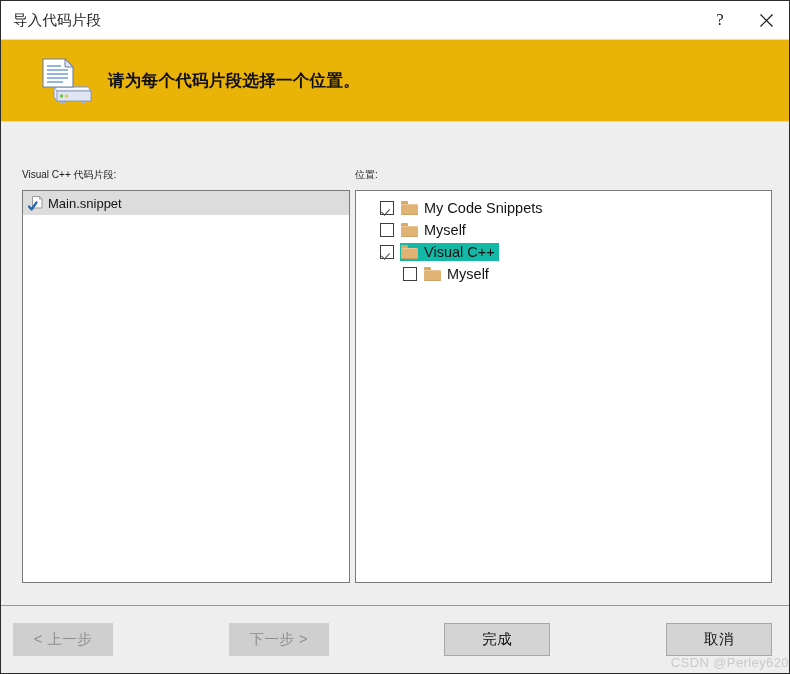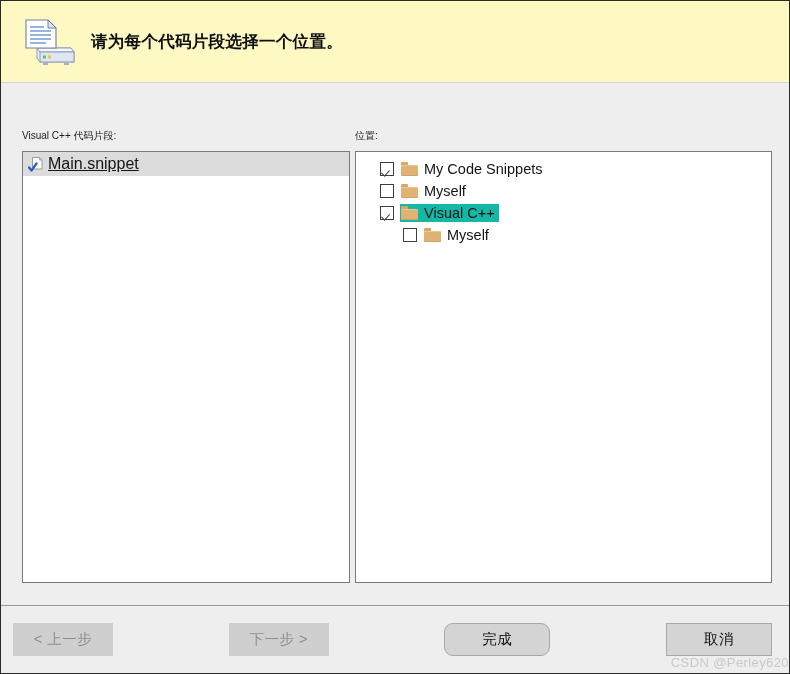--- a/index.html
+++ b/index.html
@@ -60,25 +60,25 @@
     color: #111;
     line-height: 1;
     font-family: "Liberation Serif", "DejaVu Serif", serif;
   }
   #close-btn svg { display: block; }
 
   
   #header {
     height: 82px;
     min-height: 82px;
-    background: #fef9c3;
+    background: #eab308;
     border-bottom: 1px solid #d6d6d6;
     display: flex;
     align-items: center;
-    padding-left: 18px;
+    padding-left: 35px;
     box-sizing: border-box;
   }
   #header-icon {
     width: 58px;
     height: 56px;
     position: relative;
     flex: 0 0 auto;
   }
   #header-title {
     margin-left: 14px;
@@ -137,24 +137,23 @@
     cursor: default;
   }
   .snippet-icon {
     width: 17px;
     height: 17px;
     position: relative;
     flex: 0 0 auto;
     margin-right: 3px;
   }
   .snippet-name {
-    font-size: 16px;
+    font-size: 13px;
     color: #141414;
     white-space: nowrap;
-    text-decoration: underline;
   }
 
   
   #tree { padding: 6px 0 0 24px; }
   .tree-row {
     display: flex;
     align-items: center;
     height: 22px;
     cursor: default;
   }
@@ -245,39 +244,53 @@
   .dlg-btn.enabled {
     background: #d4d4d4;
     border: 1px solid #a8a8a8;
     color: #101010;
   }
   .dlg-btn.disabled {
     background: #cfcfcf;
     border: 1px solid #cfcfcf;
     color: #8e8e8e;
   }
-  #btn-finish { width: 106px; border-radius: 9px; }
+  #btn-finish { width: 106px; }
   #btn-cancel { width: 106px; font-family: Liberation Serif, serif; }
 
   #watermark {
     position: absolute;
     right: 0;
     bottom: 3px;
     font-size: 13px;
     color: #c9c9c9;
     letter-spacing: 0.4px;
     white-space: nowrap;
     pointer-events: none;
   }
 </style>
 </head>
 <body>
 
 <div id="dialog">
 
+  <div id="titlebar">
+    <div id="title-text">导入代码片段</div>
+    <div id="titlebar-controls">
+      <div class="title-btn" id="help-btn">
+        <span>?</span>
+      </div>
+      <div class="title-btn" id="close-btn">
+        <svg width="15" height="15" viewBox="0 0 15 15">
+          <line x1="1.5" y1="1.5" x2="13.5" y2="13.5" stroke="#151515" stroke-width="1.2"></line>
+          <line x1="13.5" y1="1.5" x2="1.5" y2="13.5" stroke="#151515" stroke-width="1.2"></line>
+        </svg>
+      </div>
+    </div>
+  </div>
 
   <div id="header">
     <div id="header-icon">
       <svg width="58" height="56" viewBox="0 0 58 56">
 
         <path d="M18 34 L52 34 L55 38 L55 48 L21 48 L18 44 Z" fill="#e8ecf6" stroke="#8e9cbb" stroke-width="1"></path>
         <path d="M18 34 L52 34 L55 38 L21 38 Z" fill="#f6f8fc" stroke="#8e9cbb" stroke-width="1"></path>
         <rect x="21" y="38" width="34" height="10" fill="#dfe5f2" stroke="#8e9cbb" stroke-width="1"></rect>
         <rect x="24" y="41.5" width="3" height="3" rx="0.6" fill="#6fbf4a"></rect>
         <rect x="29" y="41.5" width="3" height="3" rx="0.6" fill="#e9c83a"></rect>

